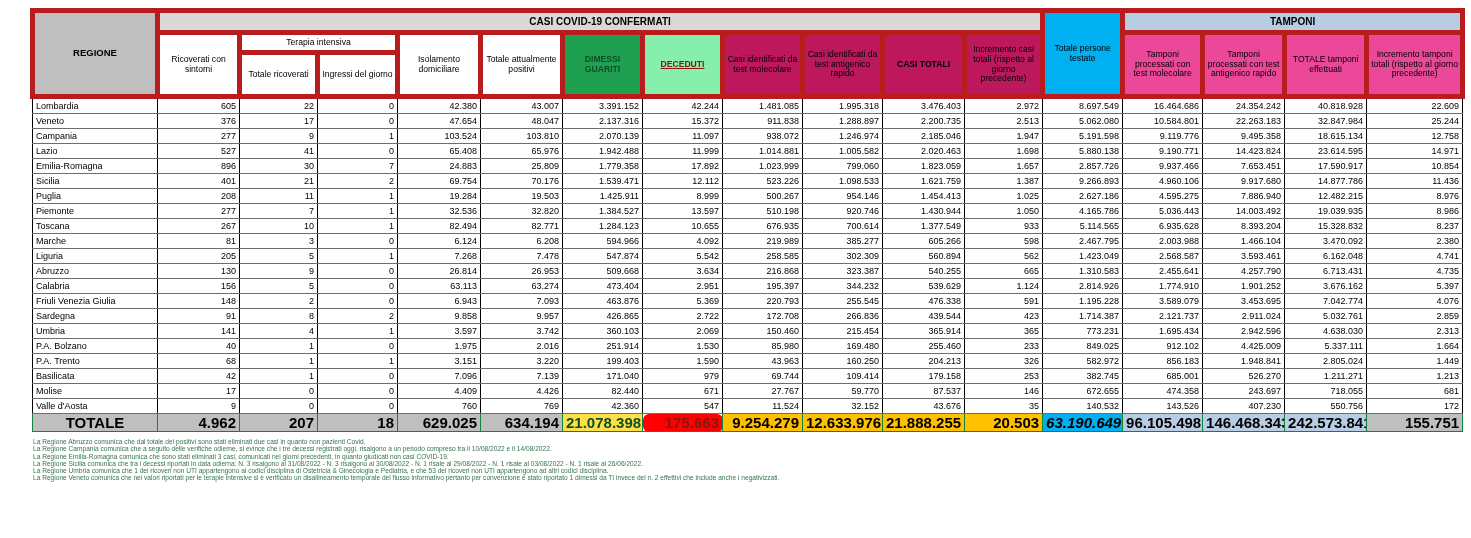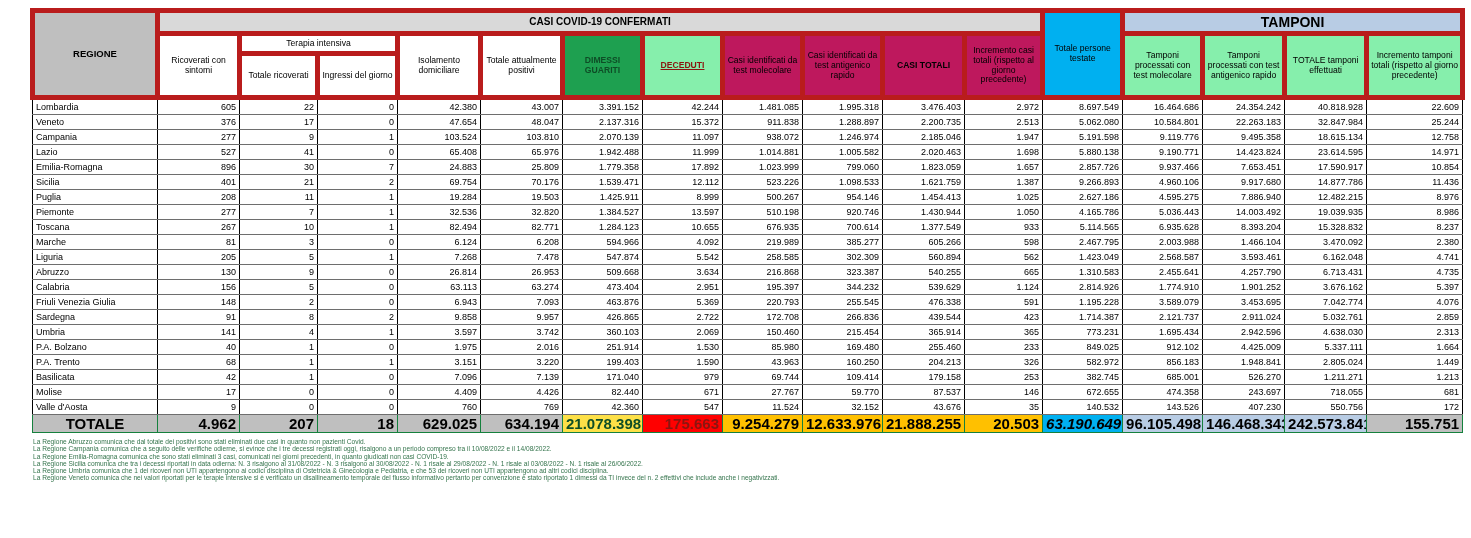--- a/index.html
+++ b/index.html
@@ -17,22 +17,22 @@
     background:#fff;
     color:#000;
   }
   thead th.band{font-weight:bold;font-size:10px;background:#D9D9D9;}
   thead th.regione{background:#BFBFBF;font-weight:bold;font-size:9.5px;}
   thead th.green{background:#1EA050;color:#0E4D26;font-weight:bold;}
   thead th.red{background:#86efac;color:#8A1510;font-weight:bold;text-decoration:underline;}
   thead th.orange{background:#be185d;margin-left:16px;}
   thead th.orange.caps{font-weight:bold;}
   thead th.cyan{background:#00B0F0;}
-  thead th.blue{background:#86efac;}
-  thead th.band-blue{background:#B8CCE4;font-weight:bold;font-size:14px;}
+  thead th.blue{background:#ec4899;}
+  thead th.band-blue{background:#B8CCE4;font-weight:bold;font-size:10px;}
   tbody td{
     border-left:1px solid #000;
     border-right:1px solid #000;
     border-top:1px solid #6e6e6e;
     border-bottom:1px solid #6e6e6e;
     font-size:9px;
     height:14px;
     padding:0 3px;
     background:#fff;
     white-space:nowrap;
@@ -40,21 +40,21 @@
   tbody td.region{text-align:left;}
   tbody td.num{text-align:right;}
   tbody tr.total-row td{
     background:#BFBFBF;
     font-weight:bold;
     border:1px solid #15803d;
     height:16px;
     font-size:15px;
   }
   tbody tr.total-row td.c-green{background:#fde047;color:#0E4D26;}
-  tbody tr.total-row td.c-red{background:#FF0000;color:#8A1510;}
+  tbody tr.total-row td.c-red{background:#FF0000;color:#8A1510;border-radius:6px;}
   tbody tr.total-row td.c-orange{background:#FFC000;}
   tbody tr.total-row td.c-cyan{background:#00B0F0;font-style:italic;}
   tbody tr.total-row td.c-blue{background:#B8CCE4;}
   tbody tr.total-row td.region{text-align:center;}
   #notes{position:absolute;left:33px;top:438px;width:1420px;}
   #notes .notes-title{font-size:7.5px;color:#000;margin-bottom:16px;}
   #notes .note-line{font-size:6.6px;line-height:7.3px;color:#34744C;white-space:nowrap;}
 </style>
 </head>
 <body>

